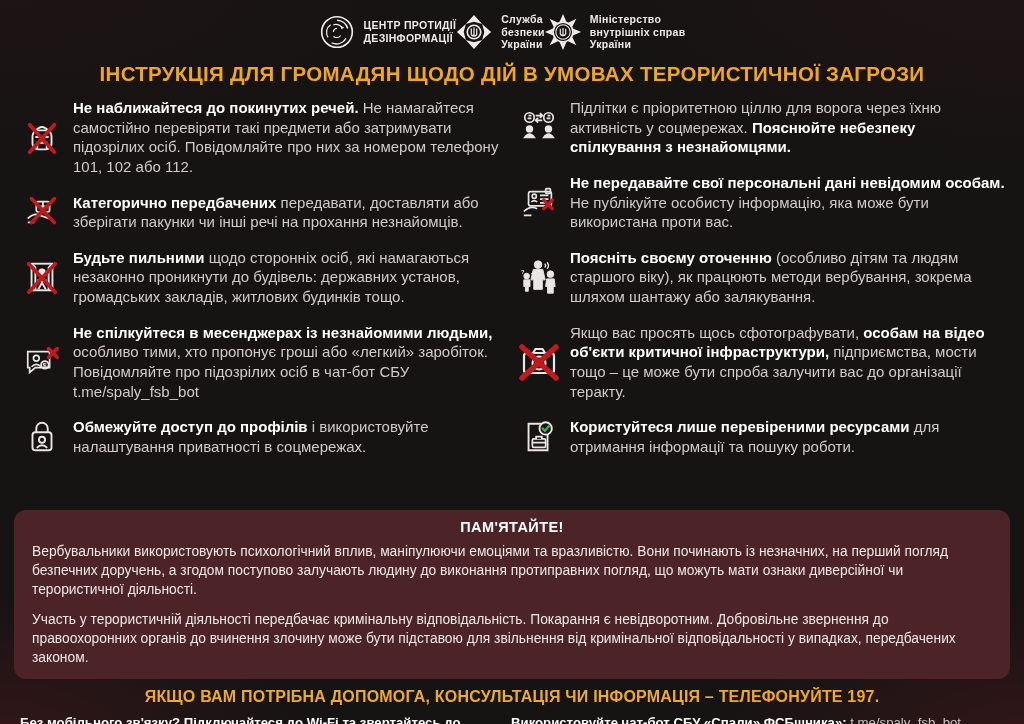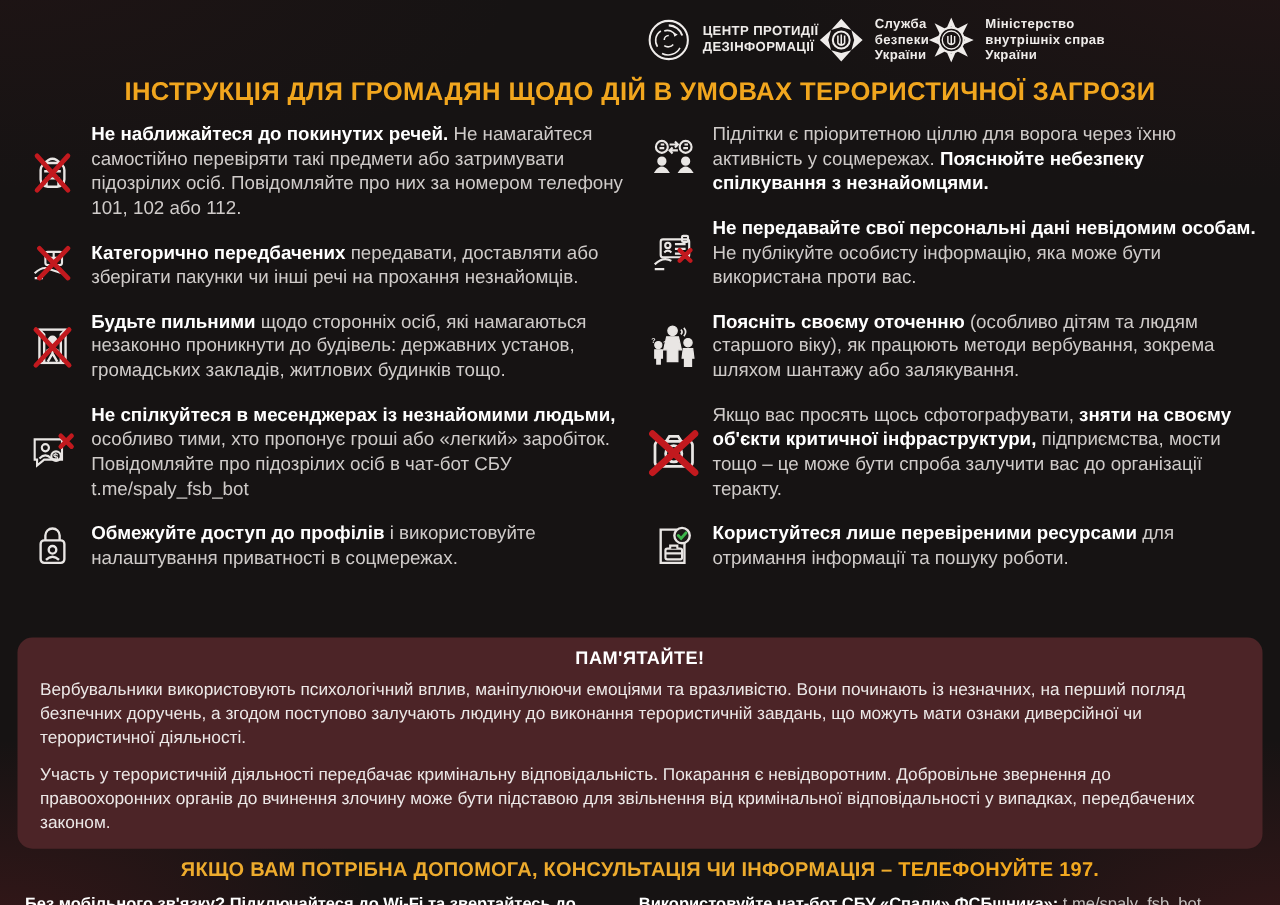--- a/index.html
+++ b/index.html
@@ -15,21 +15,21 @@
     background:
       radial-gradient(430px 210px at 0% 102%, rgba(125,32,37,.28), transparent 70%),
       radial-gradient(430px 210px at 100% 102%, rgba(125,32,37,.28), transparent 70%),
       radial-gradient(600px 260px at 100% -4%, rgba(90,28,32,.16), transparent 70%),
       radial-gradient(600px 260px at 0% -4%, rgba(90,28,32,.12), transparent 70%),
       #161313;
   }
 
   
   .header {
-    display: flex; justify-content: flex-end; align-items: center;
+    display: flex; justify-content: center; align-items: center;
     padding: 10px 140px 2px 120px; height: 56px;
   }
   .logo { display: flex; align-items: center; gap: 9px; }
   .logo svg { display:block; }
   .logo-label {
     white-space: pre-line;
     color: #efecea; font-size: 10.5px; font-weight: 700;
     letter-spacing: .3px; line-height: 1.22;
   }
   .logo-label.caps { text-transform: uppercase; }
@@ -282,21 +282,21 @@
           <span class="icon">
             <svg width="40" height="40" viewBox="0 0 40 40" fill="none">
               <g stroke="#e9e6e4" stroke-width="2.2">
                 <rect x="5" y="11" width="30" height="20" rx="3"></rect>
                 <circle cx="20" cy="21" r="6.5"></circle>
                 <path d="M14 11 l2.5 -4 h7 l2.5 4"></path>
               </g>
               <path d="M3 5 L37 36 M37 5 L3 36" stroke="#C2191E" stroke-width="5.5" stroke-linecap="round"></path>
             </svg>
           </span>
-          <p class="item-text"><span>Якщо вас просять щось сфотографувати, </span><span class="b">зняти на своєму об'єкти критичної інфраструктури,</span><span> підприємства, мости тощо – це може бути спроба залучити вас до організації теракту.</span></p>
+          <p class="item-text"><span>Якщо вас просять щось сфотографувати, </span><span class="b">особам на відео об'єкти критичної інфраструктури,</span><span> підприємства, мости тощо – це може бути спроба залучити вас до організації теракту.</span></p>
         </div>
         <div class="item">
           <span class="icon">
             <svg width="38" height="38" viewBox="0 0 40 40" fill="none">
               <g stroke="#e9e6e4" stroke-width="2">
                 <path d="M9 6 h13 l7 7 v21 h-20 z"></path>
                 <path d="M22 6 v7 h7"></path>
               </g>
               <circle cx="27" cy="11" r="6.5" fill="#1c1919" stroke="#e9e6e4" stroke-width="2"></circle>
               <path d="M23.8 11 l2.4 2.4 4.2 -4.8" stroke="#3BB54A" stroke-width="2.4" stroke-linecap="round"></path>
@@ -306,21 +306,21 @@
               </g>
             </svg>
           </span>
           <p class="item-text"><span class="b">Користуйтеся лише перевіреними ресурсами</span><span> для отримання інформації та пошуку роботи.</span></p>
         </div>
       </section>
   </div>
 
   <section class="reminder">
     <h2>ПАМ'ЯТАЙТЕ!</h2>
-    <p>Вербувальники використовують психологічний вплив, маніпулюючи емоціями та вразливістю. Вони починають із незначних, на перший погляд безпечних доручень, а згодом поступово залучають людину до виконання терористичній завдань, що можуть мати ознаки диверсійної чи терористичної діяльності.</p>
+    <p>Вербувальники використовують психологічний вплив, маніпулюючи емоціями та вразливістю. Вони починають із незначних, на перший погляд безпечних доручень, а згодом поступово залучають людину до виконання протиправних погляд, що можуть мати ознаки диверсійної чи терористичної діяльності.</p>
     <p>Участь у терористичній діяльності передбачає кримінальну відповідальність. Покарання є невідворотним. Добровільне звернення до правоохоронних органів до вчинення злочину може бути підставою для звільнення від кримінальної відповідальності у випадках, передбачених законом.</p>
   </section>
 
   <div class="help-line">
     <span>ЯКЩО ВАМ ПОТРІБНА ДОПОМОГА, КОНСУЛЬТАЦІЯ ЧИ ІНФОРМАЦІЯ – </span><strong>ТЕЛЕФОНУЙТЕ 197.</strong>
   </div>
 
   <footer class="bottom">
     <div class="bottom-left">
       <p class="seg-line" id="footer-left-line"><span class="b">Без мобільного зв'язку? Підключайтеся до Wi-Fi та звертайтесь до екстрених служб через застосунок 112 Ukraine.</span></p>

